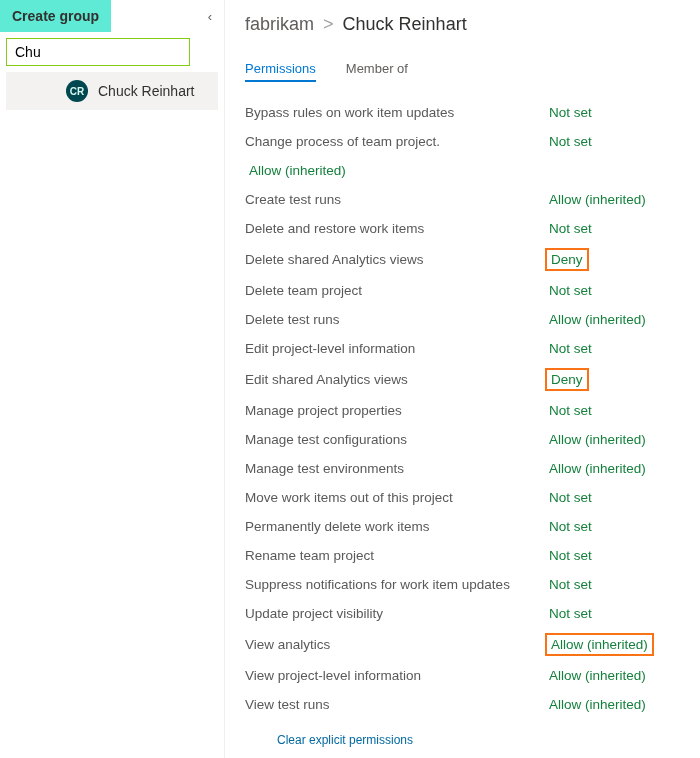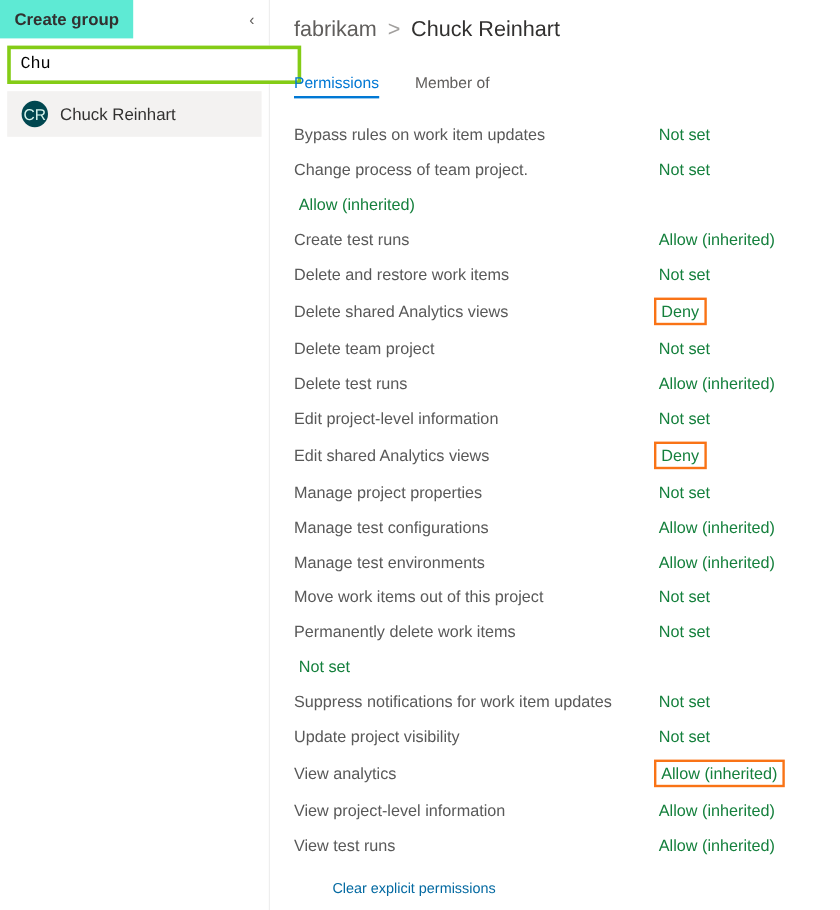--- a/index.html
+++ b/index.html
@@ -28,47 +28,48 @@
     font-weight: 600;
     font-size: 14px;
     display: inline-block;
   }
   .collapse-chevron {
     color: #605e5c;
     font-size: 13px;
     padding: 4px;
   }
   .search-input {
-    width: 245px;
+    width: 184px;
     margin: 6px 6px 6px 6px;
     padding: 5px 8px;
-    border: 3px solid #84cc16;
-    font-family: Liberation Mono, monospace;
+    border: 1px solid #84cc16;
+    font-family: Liberation Sans, sans-serif;
     font-size: 14px;
     outline: none;
   }
   .user-item {
     display: flex;
     align-items: center;
     gap: 10px;
     padding: 8px 12px;
     background: #f3f2f1;
     margin: 0 6px;
   }
   .avatar {
     width: 22px;
     height: 22px;
     border-radius: 50%;
     background: #004750;
     color: #d6f5ee;
     display: flex;
     align-items: center;
     justify-content: center;
-    font-size: 13px;
-    font-weight: 400;
+    font-size: 10px;
+    font-weight: 700;
+    margin-left: 48px;
   }
   .right-panel {
     flex: 1;
     padding: 14px 20px 20px 20px;
   }
   .breadcrumb {
     font-size: 18px;
     color: #605e5c;
     margin-bottom: 22px;
   }
@@ -193,20 +194,21 @@
         </div>
         <div class="perm-row">
           <div class="perm-label">Move work items out of this project</div>
           <div class="perm-value">Not set</div>
         </div>
         <div class="perm-row">
           <div class="perm-label">Permanently delete work items</div>
           <div class="perm-value">Not set</div>
         </div>
         <div class="perm-row">
+          <div class="perm-label">Rename team project</div>
           <div class="perm-value">Not set</div>
         </div>
         <div class="perm-row">
           <div class="perm-label">Suppress notifications for work item updates</div>
           <div class="perm-value">Not set</div>
         </div>
         <div class="perm-row">
           <div class="perm-label">Update project visibility</div>
           <div class="perm-value">Not set</div>
         </div>

